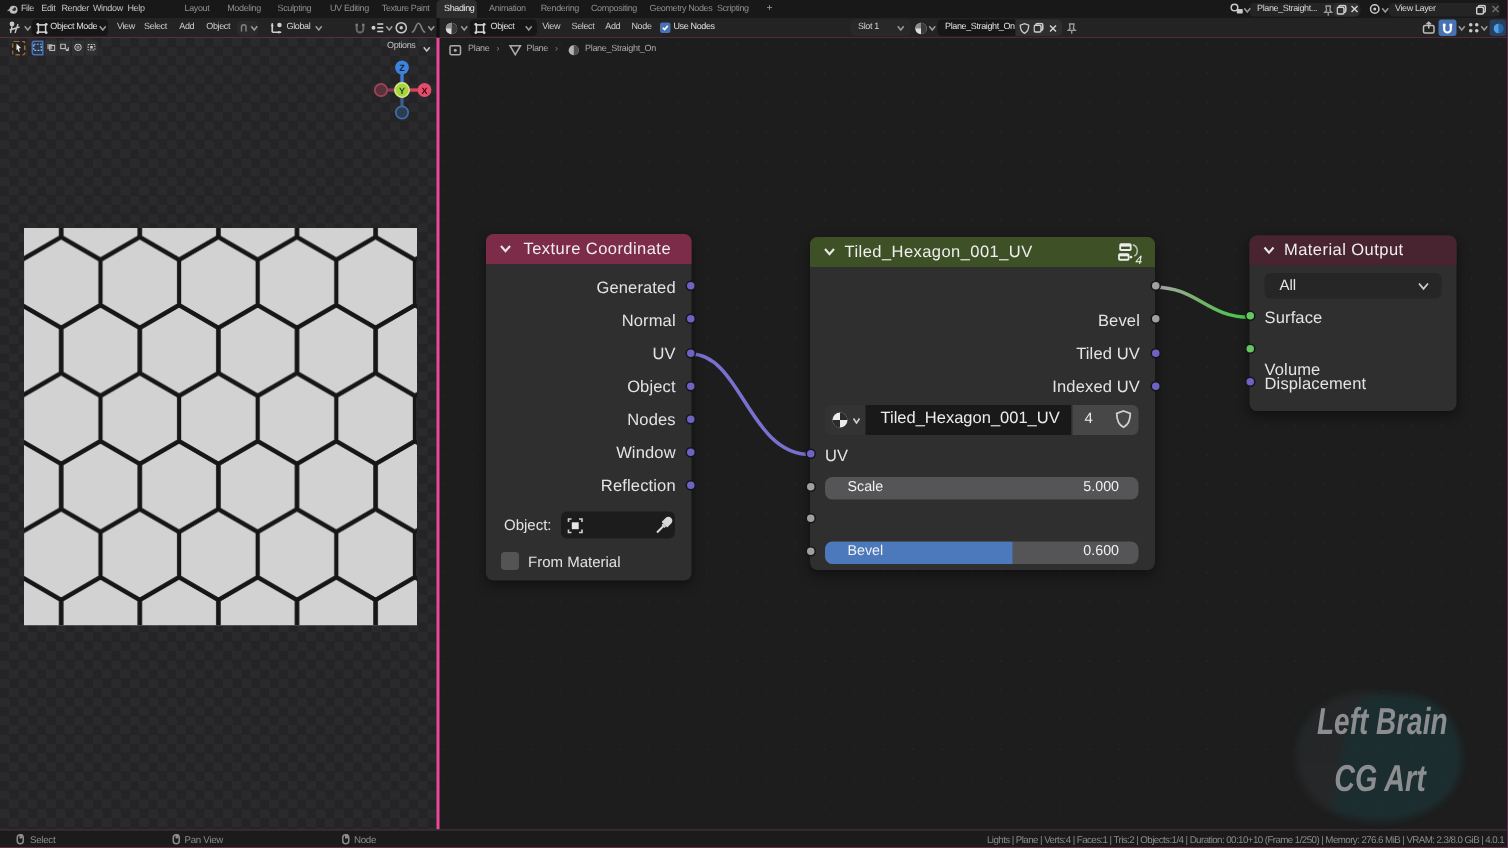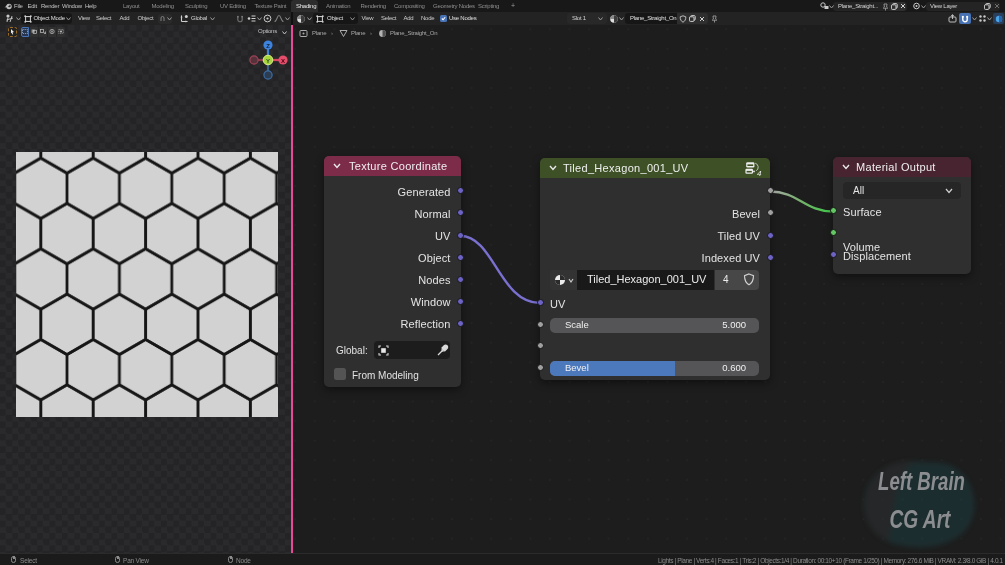--- a/index.html
+++ b/index.html
@@ -367,31 +367,31 @@
           </svg>
       <span style="position:absolute;left:25px">Texture Coordinate</span>
         </div>
     <div class="out" style="top:29.5px;width:118px">Generated</div>
     <div class="out" style="top:51.5px;width:118px">Normal</div>
     <div class="out" style="top:73.5px;width:118px">UV</div>
     <div class="out" style="top:95.5px;width:118px">Object</div>
     <div class="out" style="top:117.5px;width:118px">Nodes</div>
     <div class="out" style="top:139.5px;width:118px">Window</div>
     <div class="out" style="top:161.5px;width:118px">Reflection</div>
-    <span style="position:absolute;left:12px;top:188.5px;font-size:10px;color:#e4e4e4">Global:</span>
+    <span style="position:absolute;left:12px;top:188.5px;font-size:10px;color:#e4e4e4">Object:</span>
     <div class="abs" style="left:50px;top:185px;width:76px;height:18px;background:#1c1c1c;border-radius:4px"></div>
     <svg class="abs" style="left:54px;top:188.5px" width="11" height="11" viewBox="0 0 11 11">
       <path d="M1 3 V1 H3 M8 1 H10 V3 M10 8 V10 H8 M3 10 H1 V8" fill="none" stroke="#cfcfcf" stroke-width="1.1"></path>
       <rect x="3.2" y="3.2" width="4.6" height="4.6" fill="#e6e6e6"></rect>
     </svg>
     <svg class="abs" style="left:112px;top:187.5px" width="13" height="13" viewBox="0 0 13 13">
       <path d="M2 11 L6.5 6.5 M5.5 5.5 l2 2 M8.2 1.8 a1.9 1.9 0 0 1 2.8 2.8 l-2.2 2.2 -2.8 -2.8 Z" stroke="#d9d9d9" stroke-width="1.3" fill="#d9d9d9"></path>
     </svg>
     <div class="abs" style="left:9.5px;top:212px;width:12px;height:12px;background:#545454;border-radius:2.5px"></div>
-    <span style="position:absolute;left:28px;top:213.5px;font-size:10px;color:#e4e4e4">From Modeling</span>
+    <span style="position:absolute;left:28px;top:213.5px;font-size:10px;color:#e4e4e4">From Material</span>
   </div>
 
   <div class="node" style="left:247px;top:133px;width:230px;height:222px">
     <div class="nhead" style="background:#3e5126">
       <svg class="abs" style="left:9px;top:7px" width="8" height="6" viewBox="0 0 8 6">
             <path d="M1 1 L4 4.5 L7 1" stroke="#e8e8e8" stroke-width="1.4" fill="none"></path>
           </svg>
       <span style="position:absolute;left:23px">Tiled_Hexagon_001_UV</span>
       <svg class="abs" style="left:205px;top:3px" width="15" height="14" viewBox="0 0 15 14">
         <rect x="1.2" y="1.2" width="8.2" height="5.2" rx="1.2" fill="#ededed"></rect>

